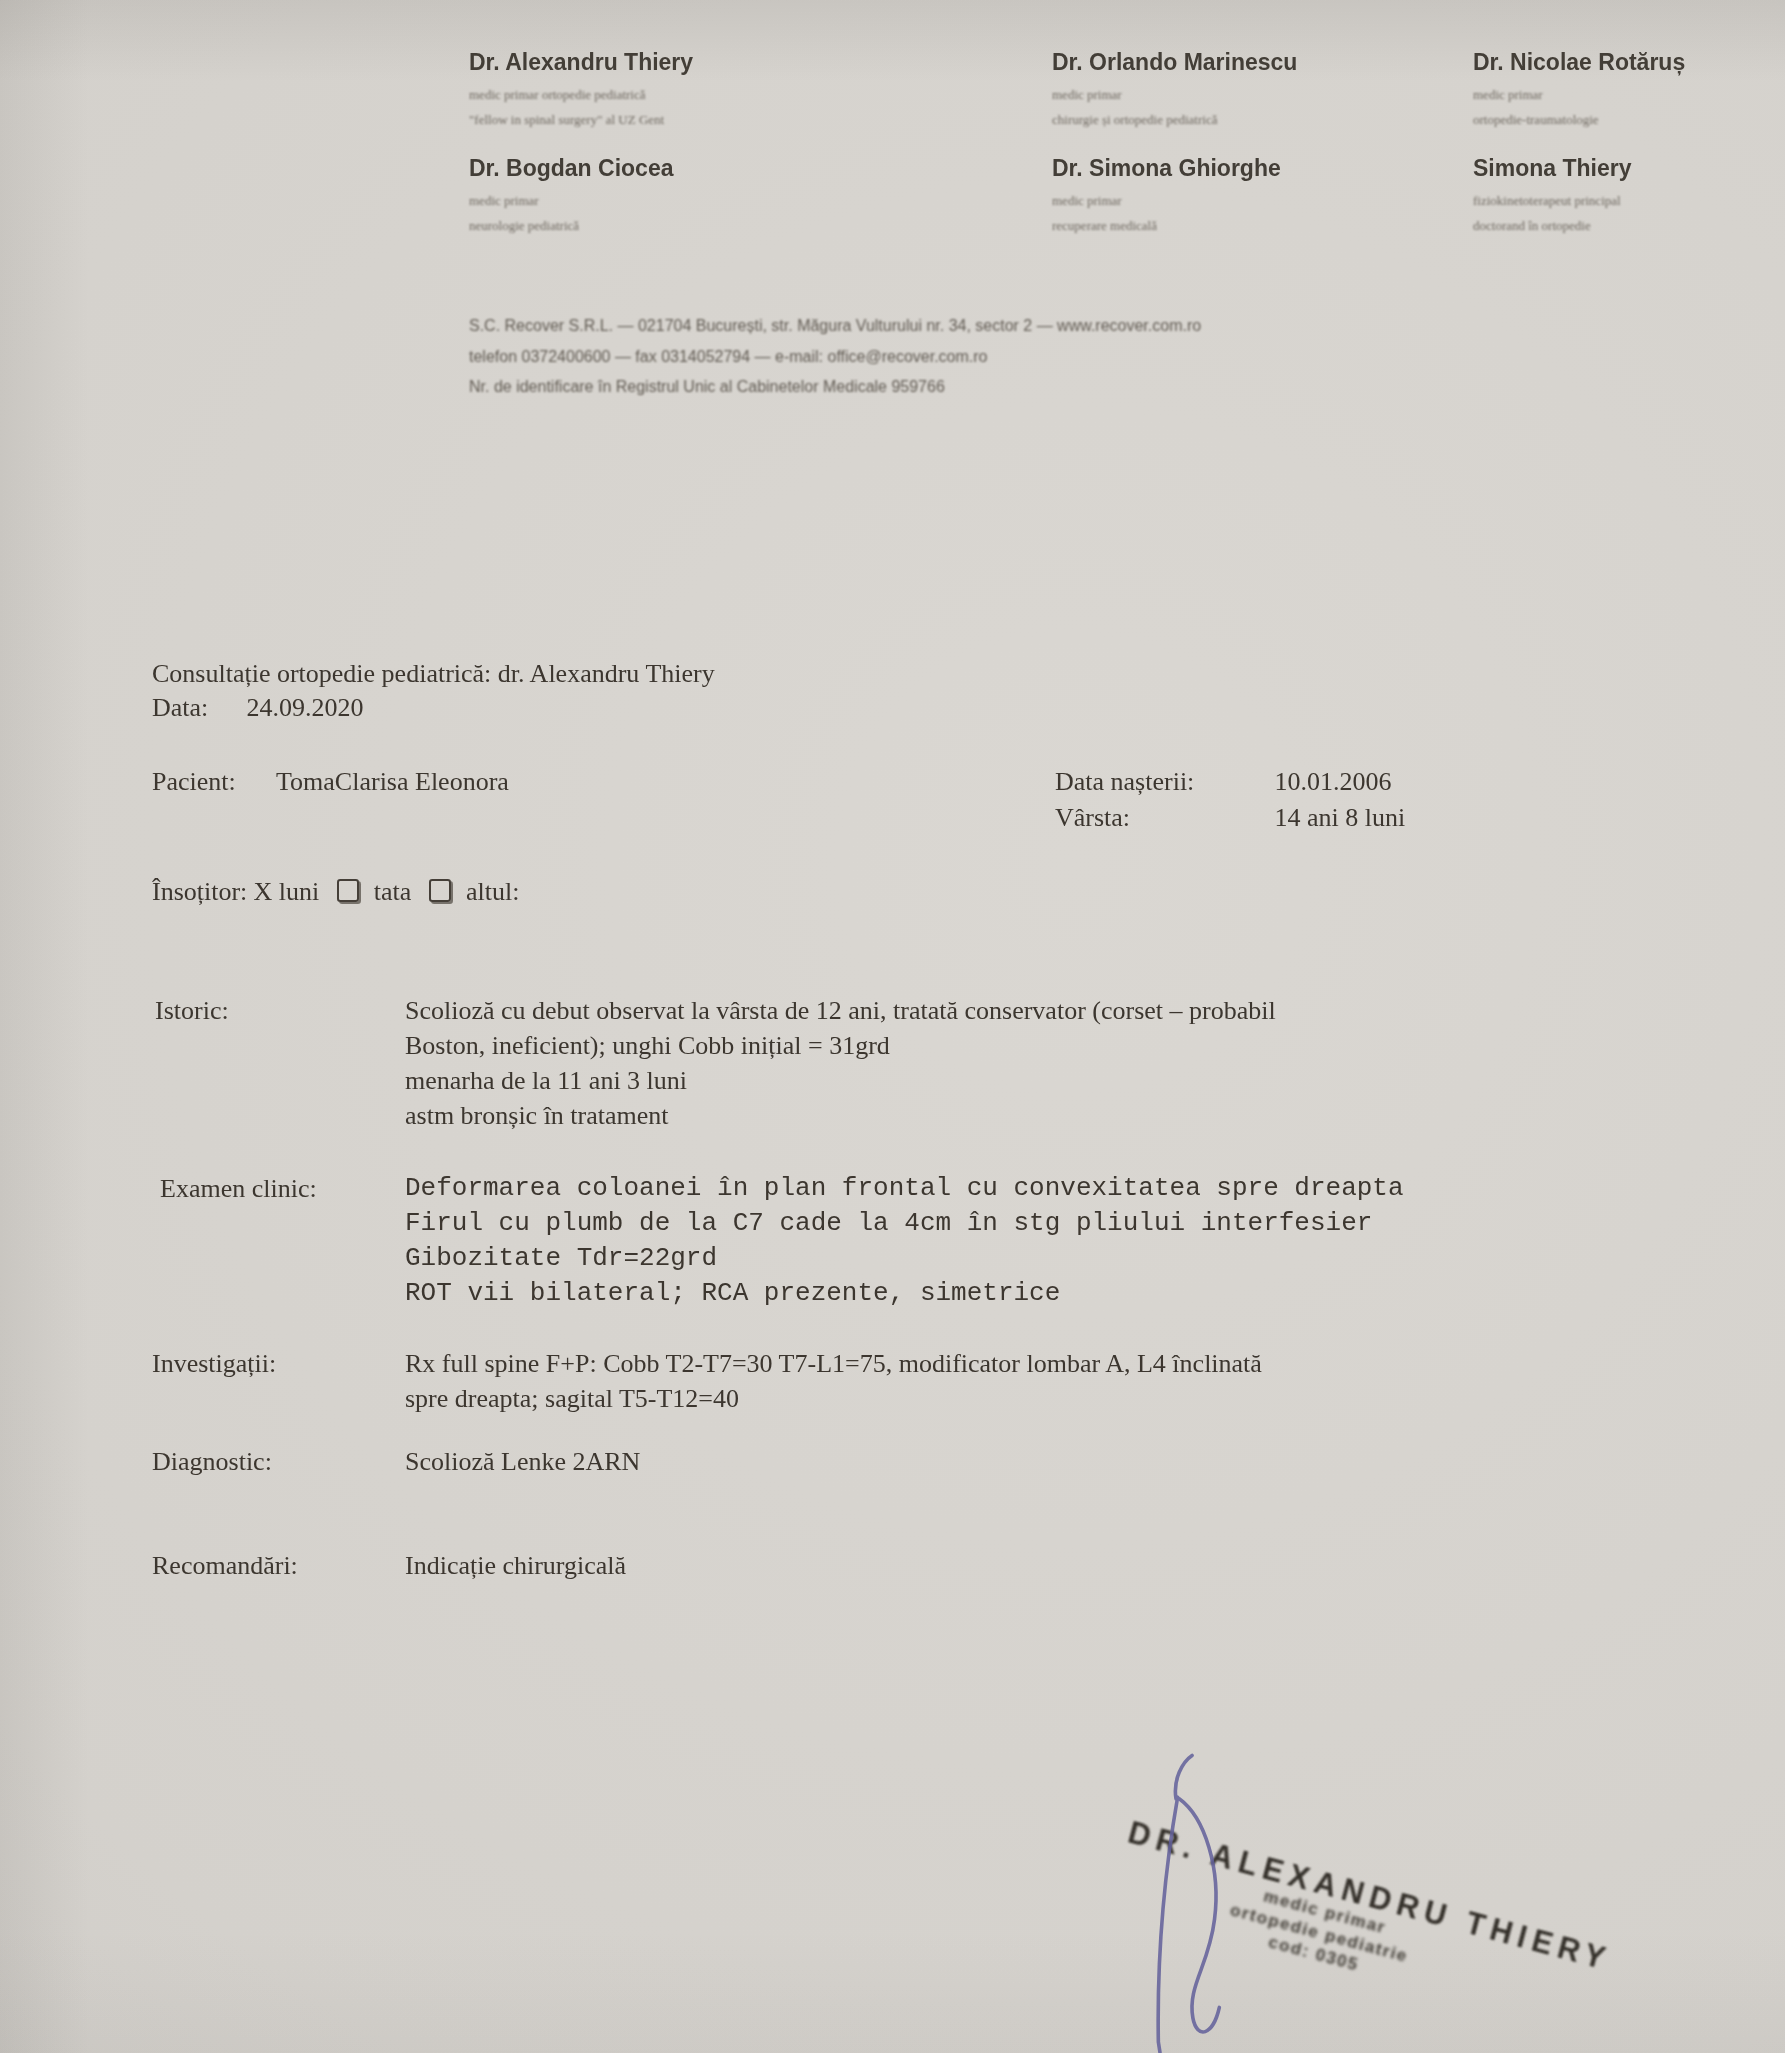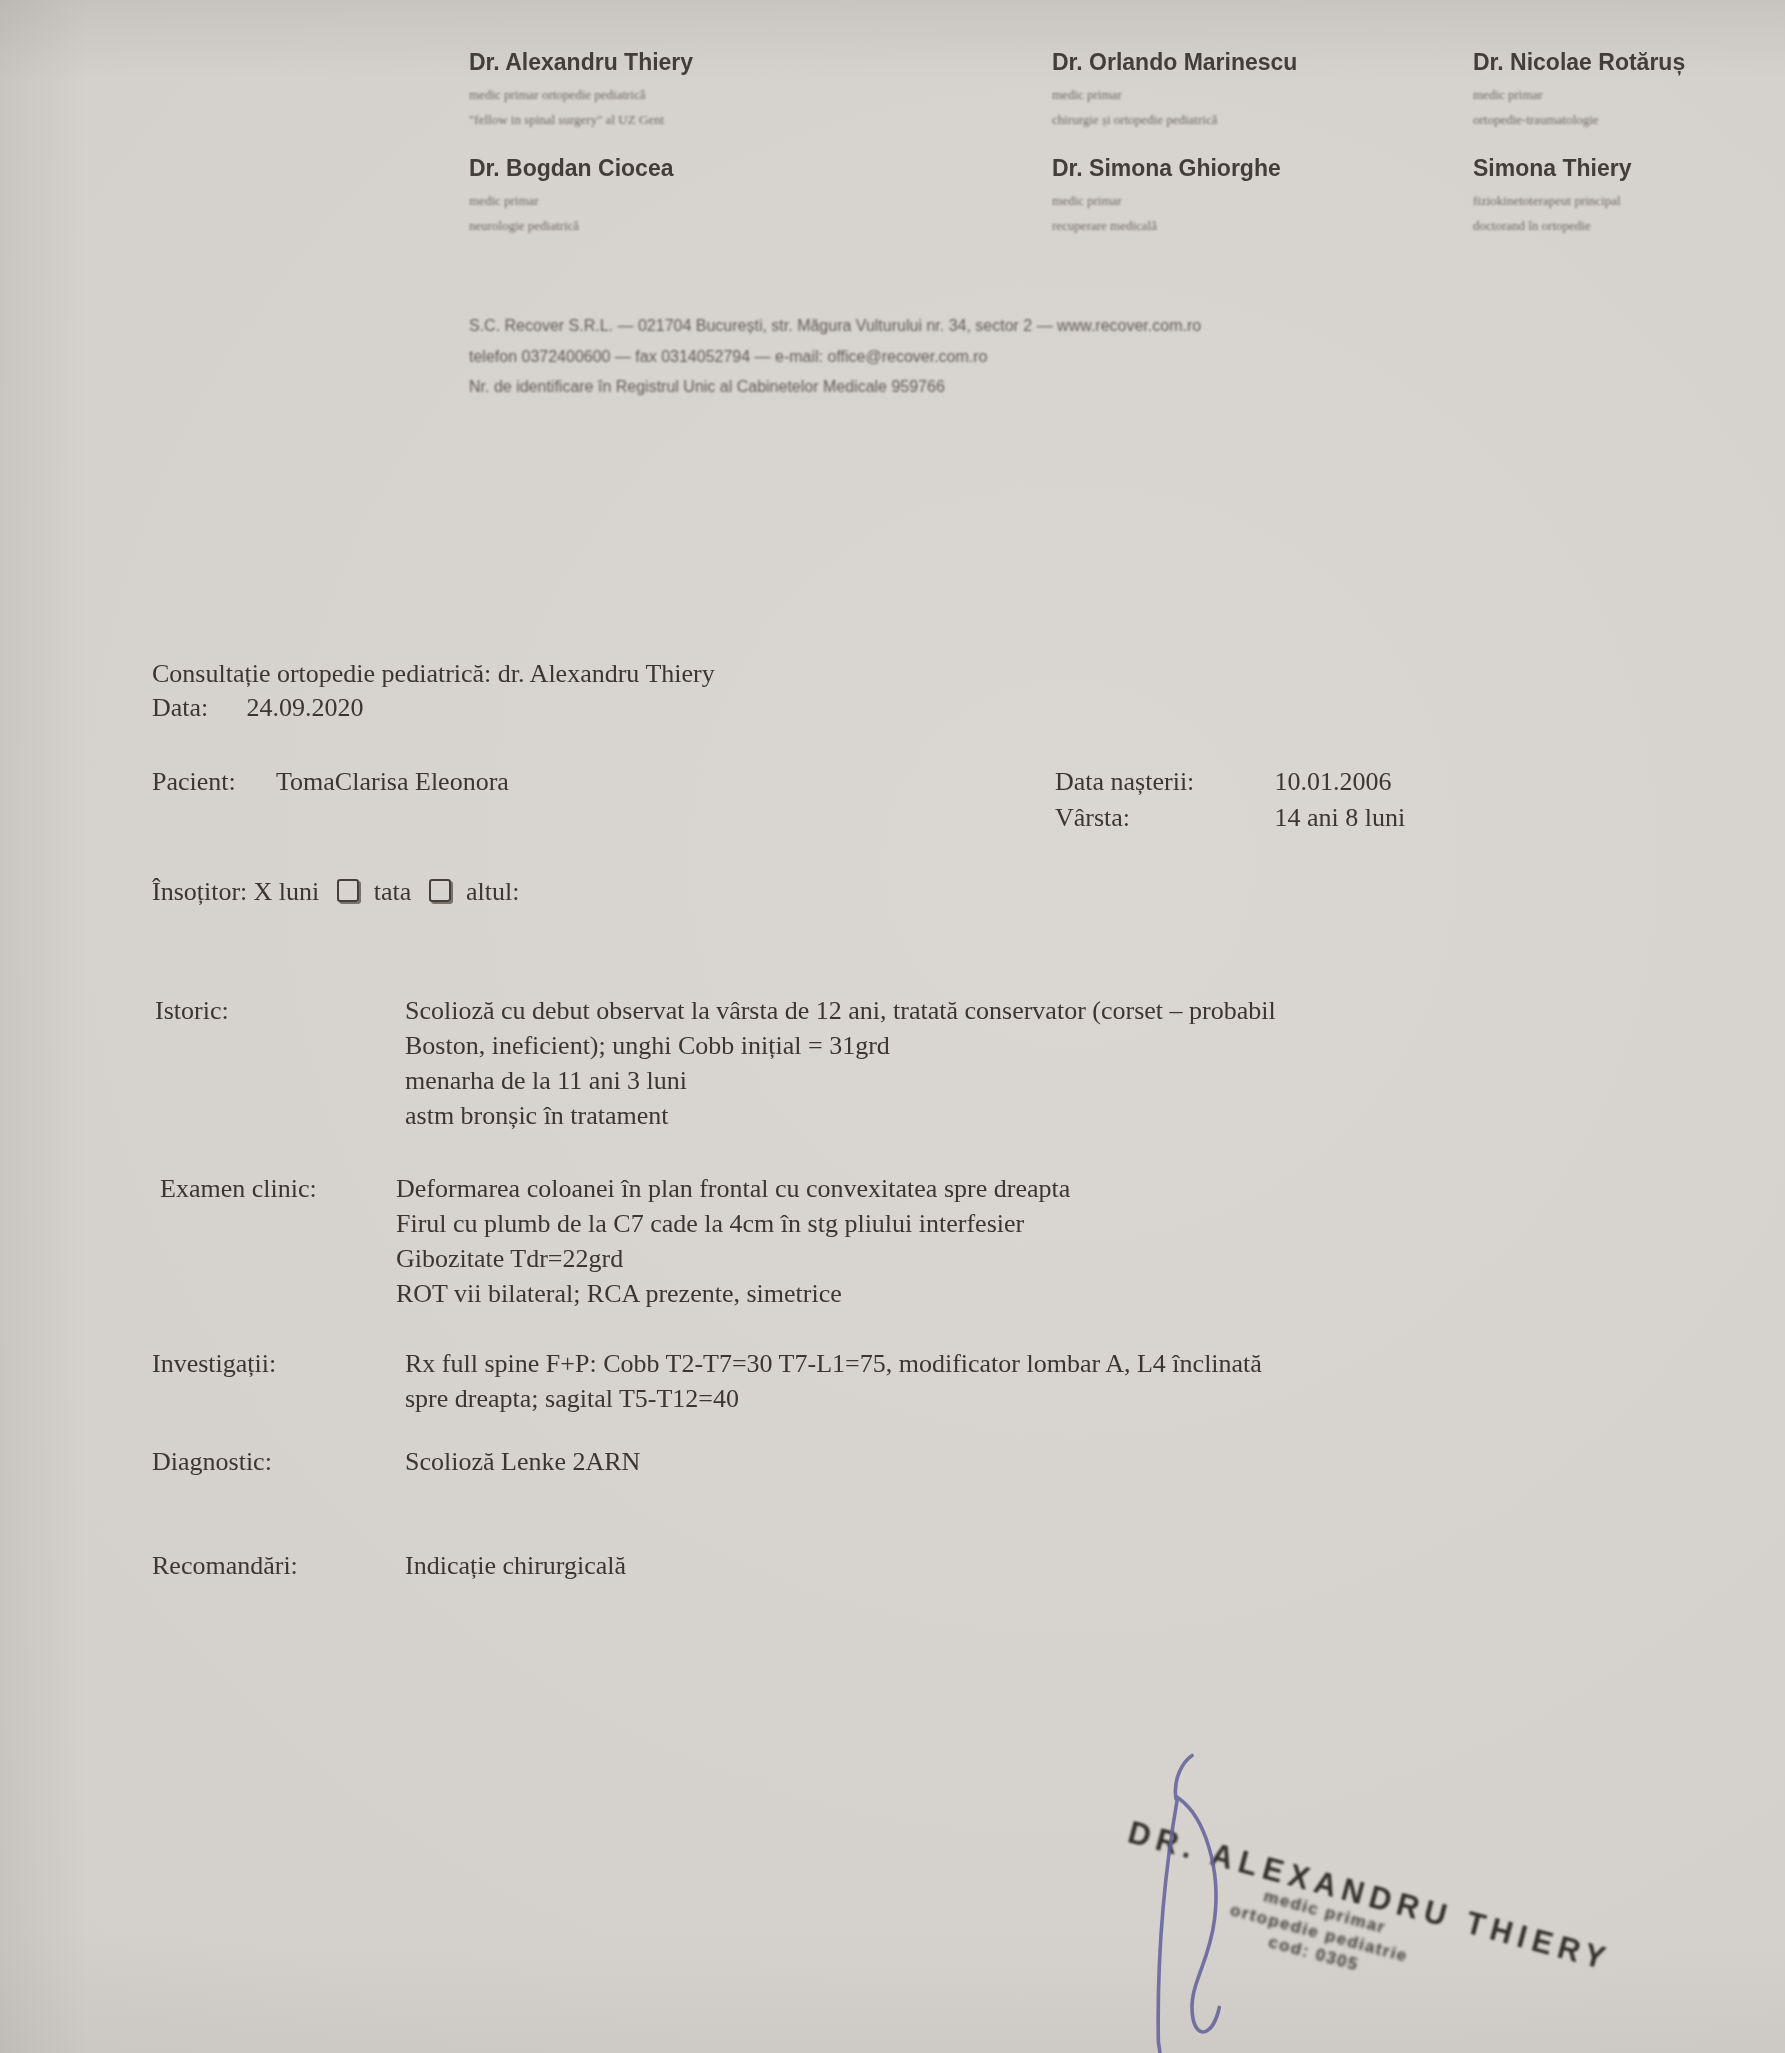--- a/index.html
+++ b/index.html
@@ -125,21 +125,21 @@
 
   <div class="abs t" style="left:155px;top:993px;">Istoric:</div>
   <div class="abs" style="left:405px;top:993px;">
     <div class="t">Scolioză cu debut observat la vârsta de 12 ani, tratată conservator (corset – probabil</div>
     <div class="t">Boston, ineficient); unghi Cobb inițial = 31grd</div>
     <div class="t">menarha de la 11 ani 3 luni</div>
     <div class="t">astm bronșic în tratament</div>
   </div>
 
   <div class="abs t" style="left:160px;top:1171px;">Examen clinic:</div>
-  <div class="abs" style="left:396px;top:1171px;">
+  <div class="abs" style="left:405px;top:1171px;font-family:Liberation Mono, monospace;">
     <div class="t">Deformarea coloanei în plan frontal cu convexitatea spre dreapta</div>
     <div class="t">Firul cu plumb de la C7 cade la 4cm în stg pliului interfesier</div>
     <div class="t">Gibozitate Tdr=22grd</div>
     <div class="t">ROT vii bilateral; RCA prezente, simetrice</div>
   </div>
 
   <div class="abs t" style="left:152px;top:1346px;">Investigații:</div>
   <div class="abs" style="left:405px;top:1346px;">
     <div class="t">Rx full spine F+P: Cobb T2-T7=30 T7-L1=75, modificator lombar A, L4 înclinată</div>
     <div class="t">spre dreapta; sagital T5-T12=40</div>

